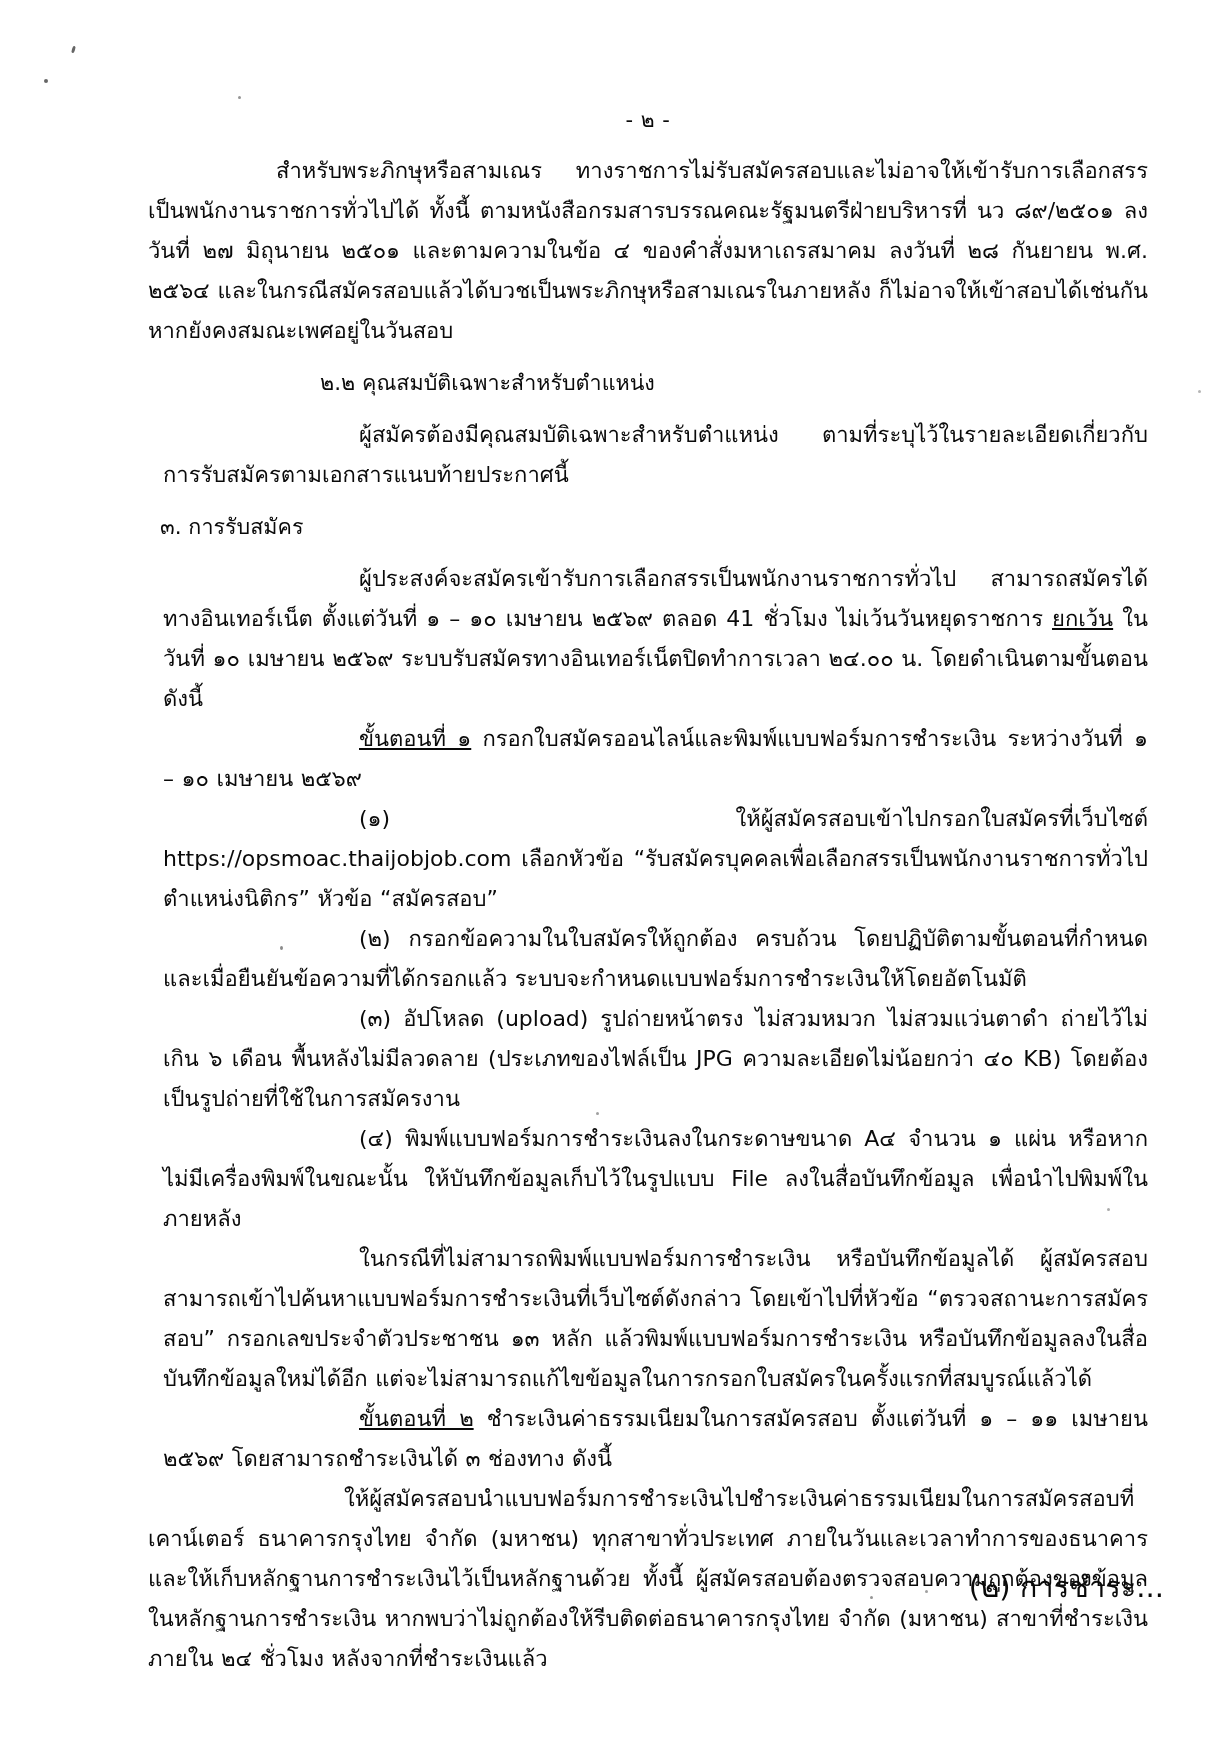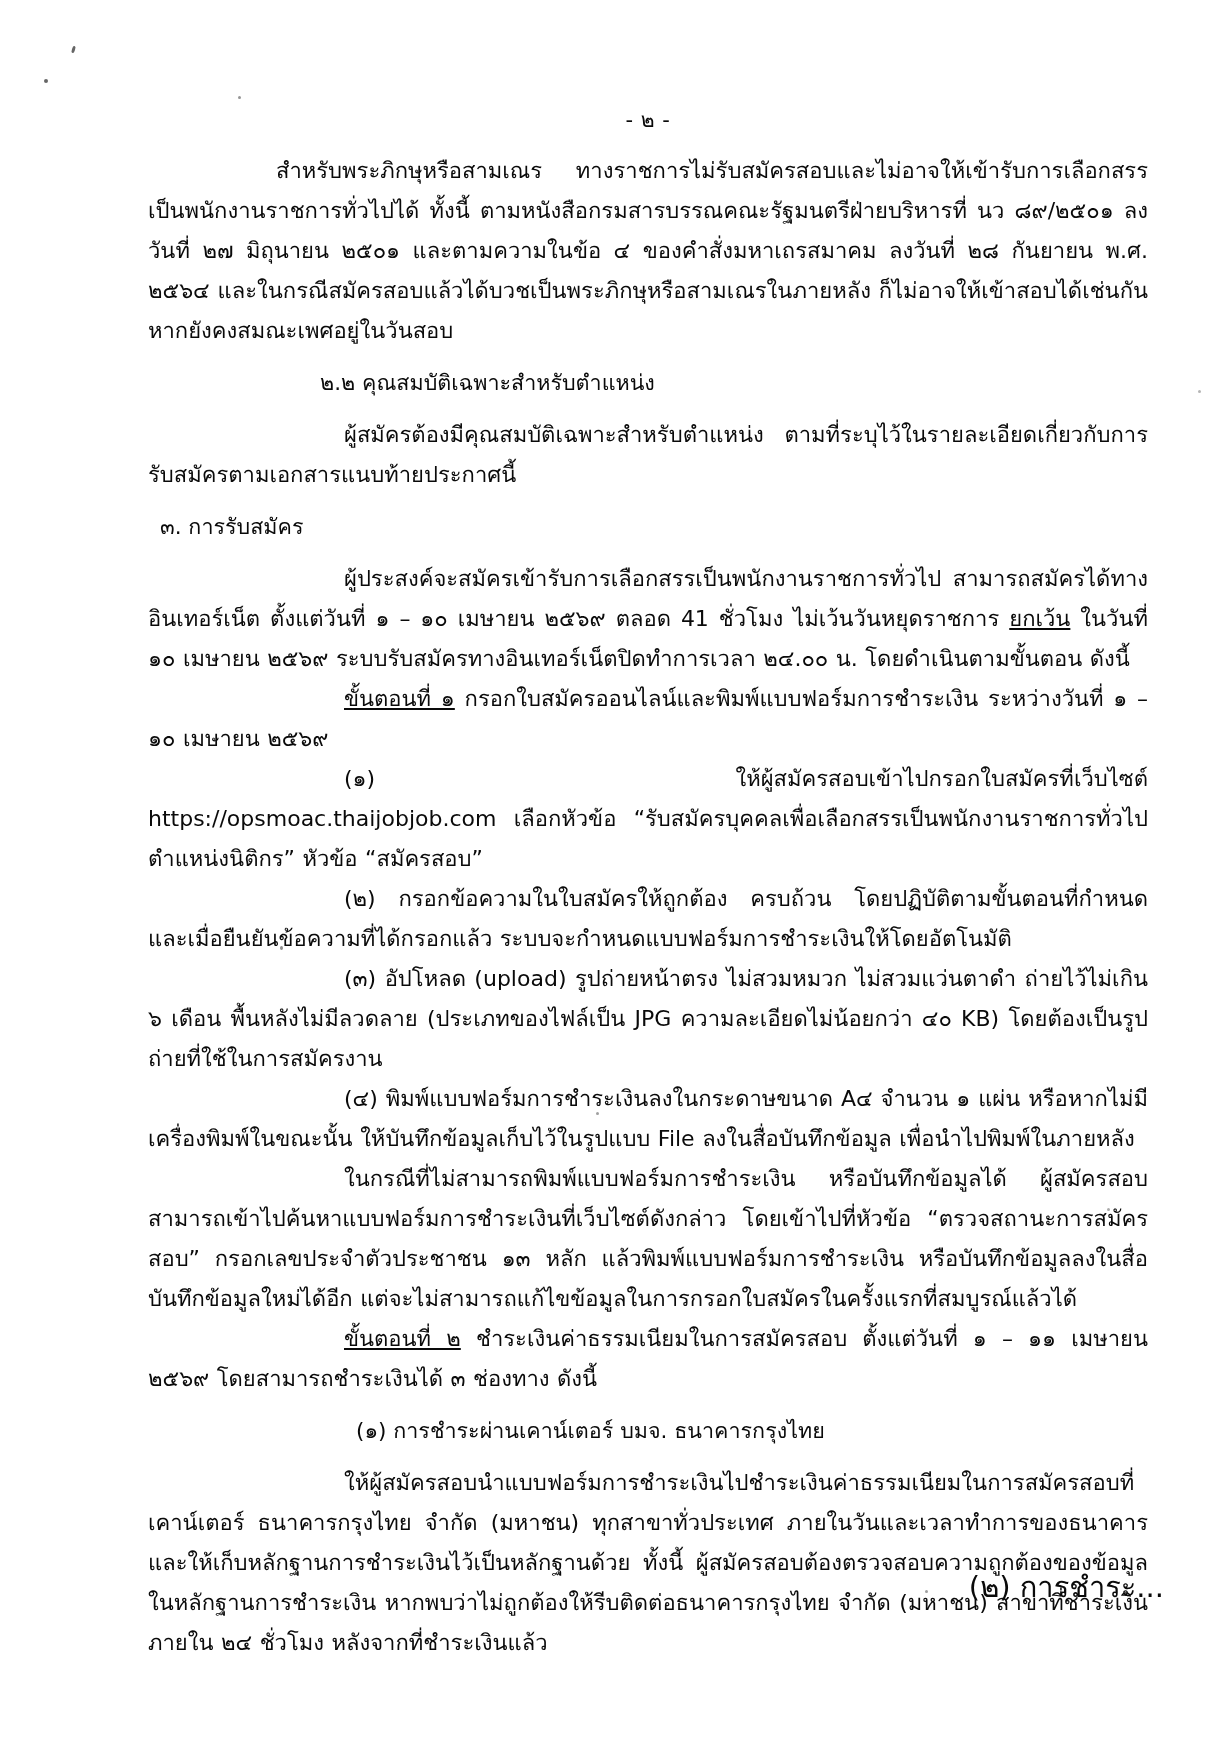--- a/index.html
+++ b/index.html
@@ -57,21 +57,21 @@
     line-height: 40px;
     text-align: justify;
     text-justify: inter-word;
     word-spacing: .5px;
     margin: 0;
   }
 
   
   .indent-1  { text-indent: 128px; }
   .indent-2  { text-indent: 160px; }
-  .indent-3  { text-indent: 196px; }
+  .indent-3  { text-indent: 196px; margin-left: 15px; }
   .indent-4  { text-indent: 146px; }
   .indent-0  { text-indent: 0; }
   .gap-md { margin-top: 26px; }
 
   .heading {
     font-size: 21.5px;
     line-height: 40px;
     margin: 12px;
   }
 
@@ -126,21 +126,20 @@
     <p class="para indent-3">(๒) กรอกข้อความในใบสมัครให้ถูกต้อง ครบถ้วน โดยปฏิบัติตามขั้นตอนที่กำหนด และเมื่อยืนยันข้อความที่ได้กรอกแล้ว ระบบจะกำหนดแบบฟอร์มการชำระเงินให้โดยอัตโนมัติ</p>
 
     <p class="para indent-3">(๓) อัปโหลด (upload) รูปถ่ายหน้าตรง ไม่สวมหมวก ไม่สวมแว่นตาดำ ถ่ายไว้ไม่เกิน ๖ เดือน พื้นหลังไม่มีลวดลาย (ประเภทของไฟล์เป็น JPG ความละเอียดไม่น้อยกว่า ๔๐ KB) โดยต้องเป็นรูปถ่ายที่ใช้ในการสมัครงาน</p>
 
     <p class="para indent-3">(๔) พิมพ์แบบฟอร์มการชำระเงินลงในกระดาษขนาด A๔ จำนวน ๑ แผ่น หรือหากไม่มีเครื่องพิมพ์ในขณะนั้น ให้บันทึกข้อมูลเก็บไว้ในรูปแบบ File ลงในสื่อบันทึกข้อมูล เพื่อนำไปพิมพ์ในภายหลัง</p>
 
     <p class="para indent-3">ในกรณีที่ไม่สามารถพิมพ์แบบฟอร์มการชำระเงิน หรือบันทึกข้อมูลได้ ผู้สมัครสอบสามารถเข้าไปค้นหาแบบฟอร์มการชำระเงินที่เว็บไซต์ดังกล่าว โดยเข้าไปที่หัวข้อ “ตรวจสถานะการสมัครสอบ” กรอกเลขประจำตัวประชาชน ๑๓ หลัก แล้วพิมพ์แบบฟอร์มการชำระเงิน หรือบันทึกข้อมูลลงในสื่อบันทึกข้อมูลใหม่ได้อีก แต่จะไม่สามารถแก้ไขข้อมูลในการกรอกใบสมัครในครั้งแรกที่สมบูรณ์แล้วได้</p>
 
     <p class="para indent-3"><u class="ul">ขั้นตอนที่ ๒</u><span> ชำระเงินค่าธรรมเนียมในการสมัครสอบ ตั้งแต่วันที่ ๑ – ๑๑ เมษายน ๒๕๖๙ โดยสามารถชำระเงินได้ ๓ ช่องทาง ดังนี้</span></p>
 
-    <p class="heading indent-3">(๑) การชำระผ่านเคาน์เตอร์ บมจ. ธนาคารกรุงไทย</p>
 
     <p class="para indent-4" style="text-indent:196px;">ให้ผู้สมัครสอบนำแบบฟอร์มการชำระเงินไปชำระเงินค่าธรรมเนียมในการสมัครสอบที่เคาน์เตอร์ ธนาคารกรุงไทย จำกัด (มหาชน) ทุกสาขาทั่วประเทศ ภายในวันและเวลาทำการของธนาคาร และให้เก็บหลักฐานการชำระเงินไว้เป็นหลักฐานด้วย ทั้งนี้ ผู้สมัครสอบต้องตรวจสอบความถูกต้องของข้อมูลในหลักฐานการชำระเงิน หากพบว่าไม่ถูกต้องให้รีบติดต่อธนาคารกรุงไทย จำกัด (มหาชน) สาขาที่ชำระเงินภายใน ๒๔ ชั่วโมง หลังจากที่ชำระเงินแล้ว</p>
 
   </div>
 
   <div class="footer-line">(๒) การชำระ...</div>
 
 </div>
 
 </body></html>

